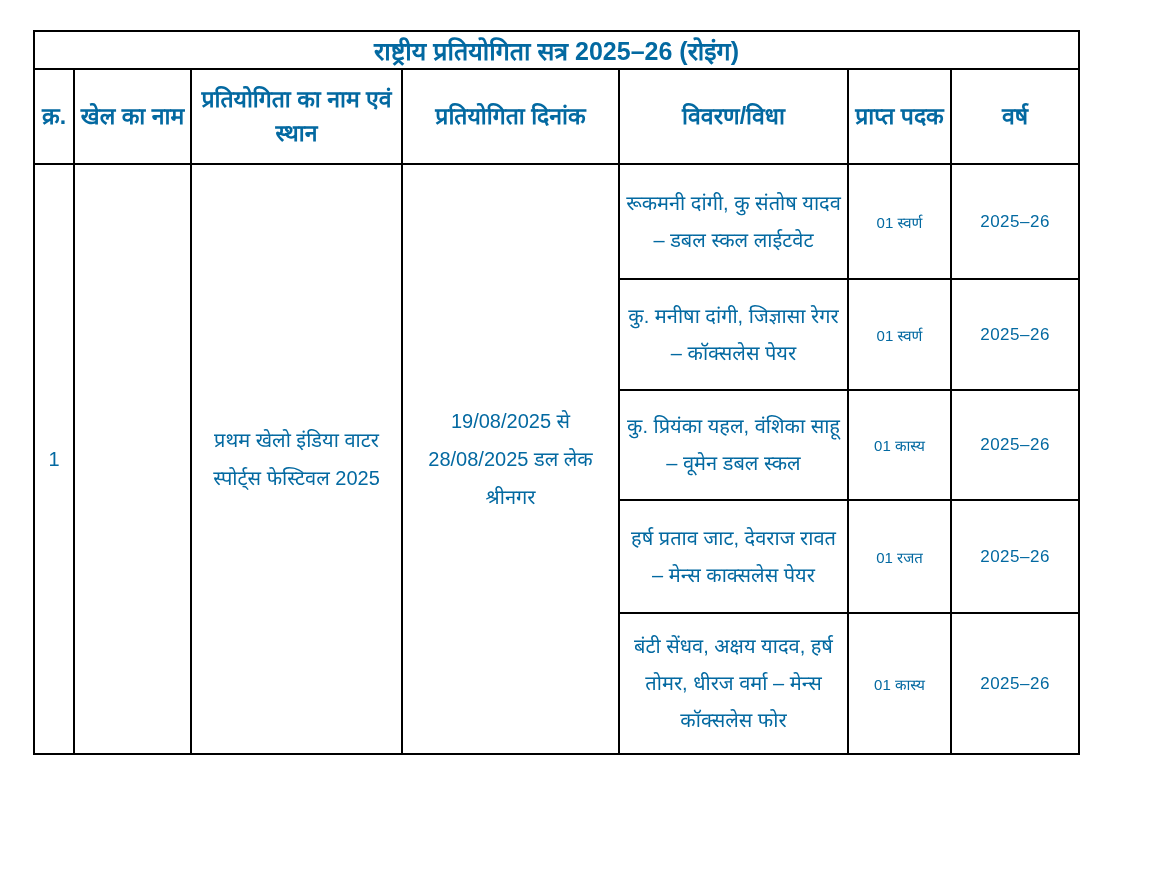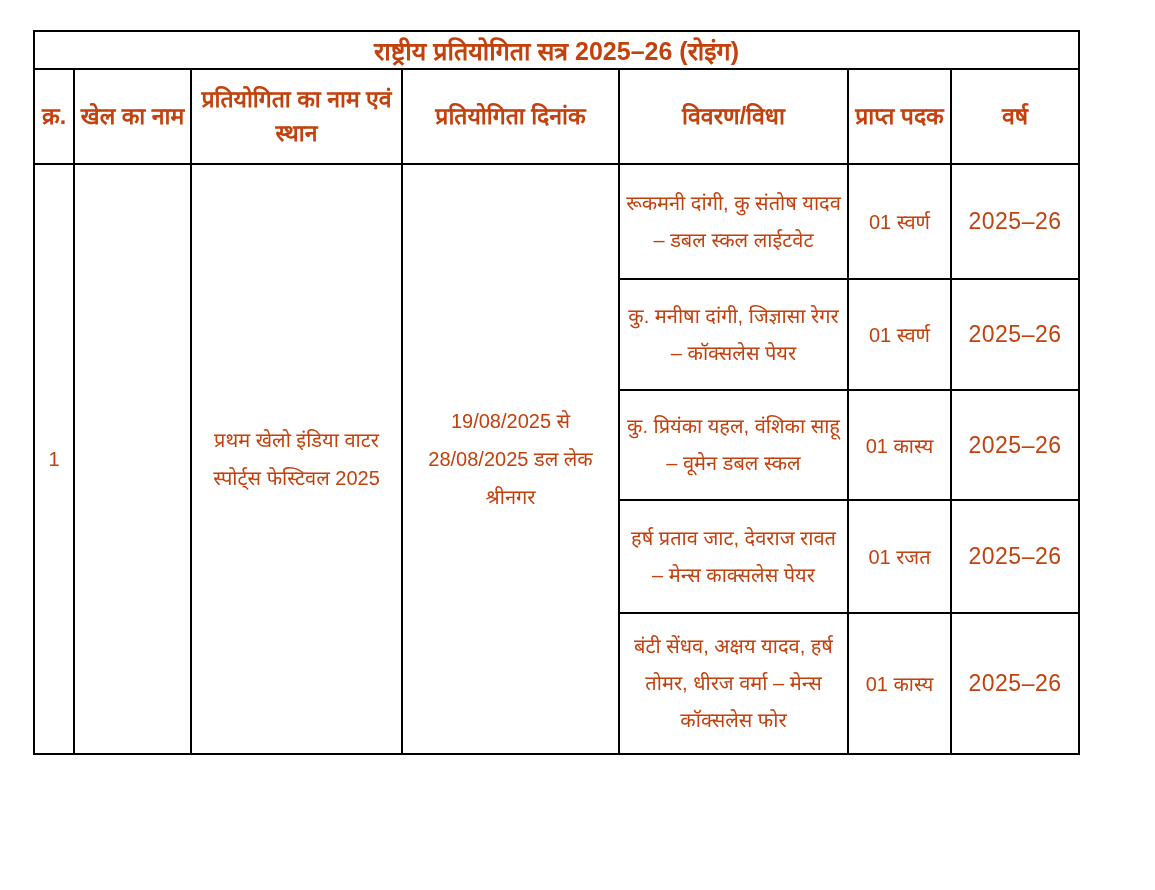--- a/index.html
+++ b/index.html
@@ -15,21 +15,21 @@
     background: #ffffff;
     overflow: hidden;
   }
   table.comp-table {
     position: absolute;
     left: 33px;
     top: 30px;
     width: 1045px;
     border-collapse: collapse;
     table-layout: fixed;
-    color: #c2410c;
+    color: #0369a1;
   }
   table.comp-table td, table.comp-table th {
     border: 2px solid #000000;
     text-align: center;
     vertical-align: middle;
     padding: 2px 5px;
     overflow: hidden;
     word-wrap: break-word;
   }
   tr.title-row td {
@@ -51,25 +51,25 @@
     font-size: 20px;
     line-height: 1.9;
   }
   td.cell-detail {
     font-size: 20px;
     line-height: 1.85;
     padding: 2px 3px;
     margin-left: 40px;
   }
   td.cell-medal {
-    font-size: 20px;
+    font-size: 15px;
     white-space: nowrap;
   }
   td.cell-year {
-    font-size: 23px;
+    font-size: 17px;
     letter-spacing: 0.5px;
   }
   tr.r0 { height: 115px; }
   tr.r1 { height: 111px; }
   tr.r2 { height: 110px; }
   tr.r3 { height: 113px; }
   tr.r4 { height: 141px; }
 </style>
 </head>
 <body>

